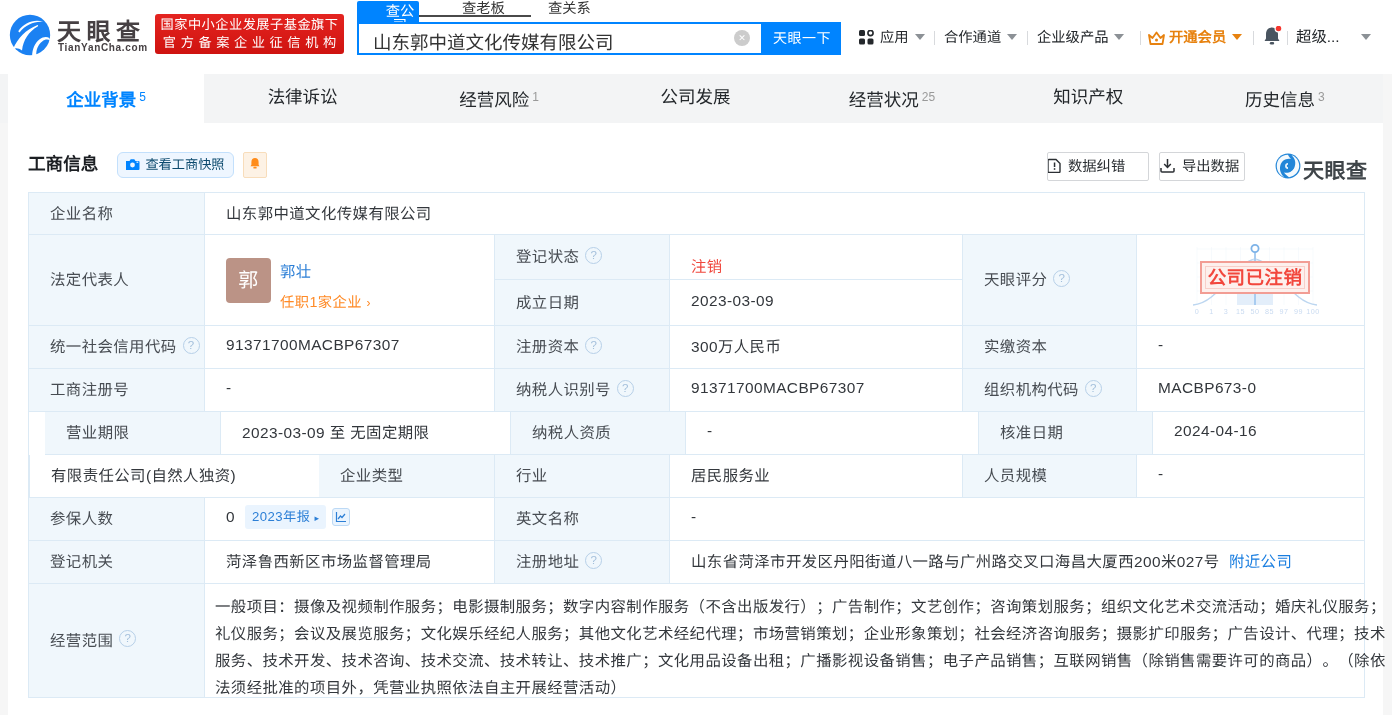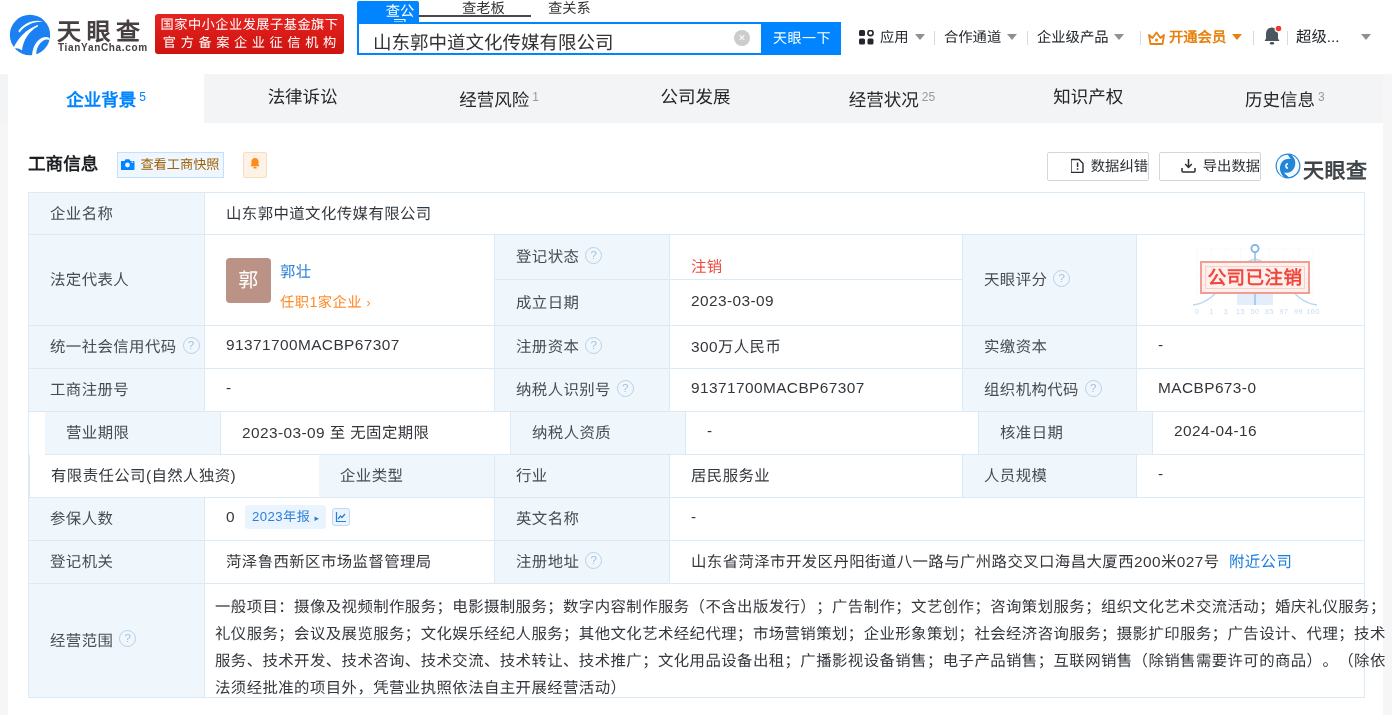--- a/index.html
+++ b/index.html
@@ -39,25 +39,25 @@
 #tabbar .wrap { position:absolute; left:8px; top:0; width:1375px; height:49px; display:flex; }
 #tabbar .tb { flex:1; text-align:center; line-height:47px; font-size:17.5px; color:#23272b; }
 #tabbar .tb.on { background:#fff; color:#0084ff; font-weight:bold; }
 #tabbar .tb sup { font-size:12px; color:#999; font-weight:normal; margin-left:3px; vertical-align:5px; }
 #tabbar .tb.on sup { color:#0084ff; }
 
 
 #content { position:absolute; left:8px; top:123px; width:1375px; height:592px; background:#fff; }
 
 #secTitle { position:absolute; left:28px; top:150px; font-size:17.6px; font-weight:bold; color:#1c1f23; }
-#snapBtn { position:absolute; left:117px; top:152px; width:107px; height:26px; background:#eef6ff; border:1px solid #c3e0fc; border-radius:0; color:#a16207; font-size:13.2px; text-align:center; line-height:24px; }
+#snapBtn { position:absolute; left:117px; top:152px; width:117px; height:26px; background:#eef6ff; border:1px solid #c3e0fc; border-radius:6px; color:#0c4a6e; font-size:13.2px; text-align:center; line-height:24px; }
 #bellBtn { position:absolute; left:243px; top:152px; width:24px; height:26px; background:#fdf2e5; border:1px solid #f8ddbb; border-radius:2px; text-align:center; line-height:24px; }
-.gbtn { position:absolute; top:152px; height:29px; background:#fff; border:1px solid #d4d6d9; border-radius:2px; color:#2b2f33; font-size:14.3px; text-align:right; line-height:27px; }
+.gbtn { position:absolute; top:152px; height:29px; background:#fff; border:1px solid #d4d6d9; border-radius:2px; color:#2b2f33; font-size:14.3px; text-align:left; line-height:27px; }
 #fixBtn { left:1047px; width:102px; }
-#expBtn { left:1159px; width:102px; }
+#expBtn { left:1159px; width:86px; }
 #miniLogoTxt { position:absolute; left:1303px; top:154px; font-size:21px; font-weight:bold; color:#3f4549; letter-spacing:0.5px; }
 
 
 #tbl { position:absolute; left:28px; top:192px; width:1337px; border:1px solid #dceaf5; border-bottom:none; font-size:15.4px; letter-spacing:0.43px; color:#33373c; }
 .row { display:flex; border-bottom:1px solid #dceaf5; }
 .cell { flex:none; display:flex; align-items:center; padding-left:21px; padding-bottom:4px; }
 .lbl { background:#f0f7fc; color:#474c52; }
 .brd { border-left:1px solid #dceaf5; }
 .qm { display:inline-block; width:17px; height:17px; border:1.5px solid #b7d0e8; border-radius:50%; color:#a3bfdb; font-size:11.5px; line-height:14px; text-align:center; margin-left:6px; flex:none; }
 .red { color:#f0483e;margin-top:20px; }

